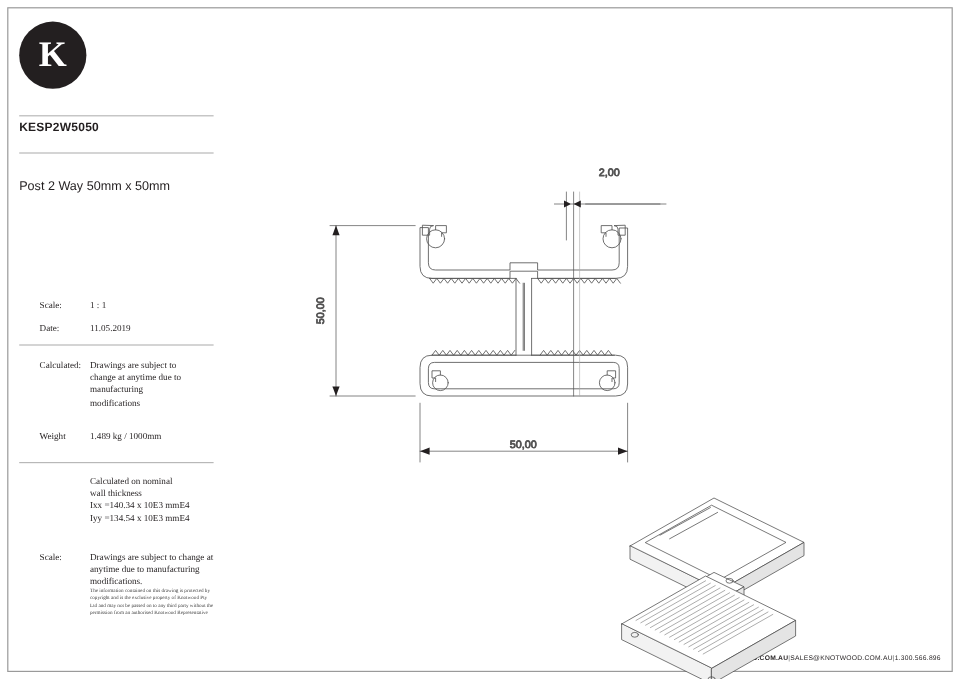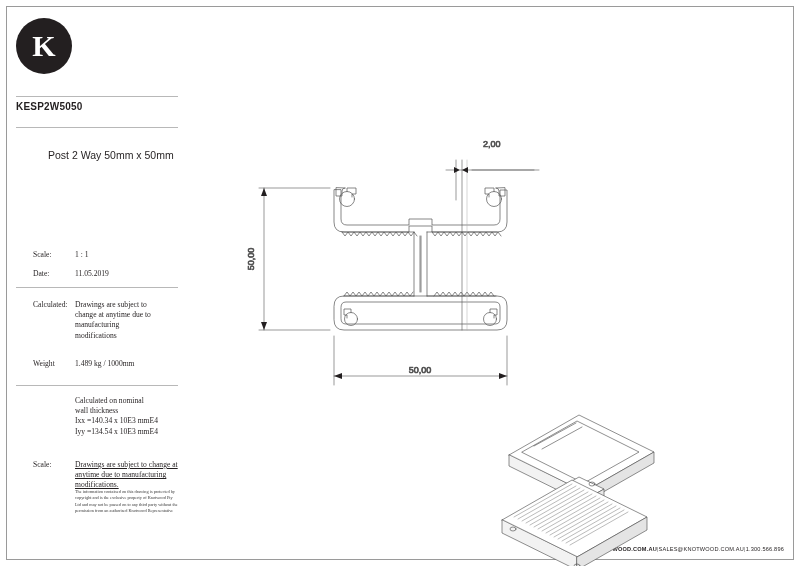--- a/index.html
+++ b/index.html
@@ -21,47 +21,47 @@
   .rule{position:absolute;left:16px;width:162px;height:0;
         border-top:1px solid #b8b8b8;}
   #rule1{top:96px;}
   #rule2{top:127px;}
   #rule3{top:287px;}
   #rule4{top:385px;}
 
   .code{position:absolute;left:16px;top:101px;font-family:"Liberation Sans",sans-serif;
         font-size:10px;font-weight:700;letter-spacing:.2px;color:#231f20;}
   .subtitle{position:absolute;left:16px;top:149px;font-family:"Liberation Sans",sans-serif;
-        font-size:10.5px;font-weight:400;color:#231f20;margin-left:32px;}
+        font-size:10.5px;font-weight:400;color:#231f20;}
 
   .row{position:absolute;font-size:7.6px;line-height:1.34;color:#231f20;}
   .row .lbl{position:absolute;left:15px;top:0;white-space:nowrap;}
   .row .val{position:absolute;left:57px;top:0;white-space:pre-line;}
 
   #r-scale{left:18px;top:250px;width:170px;}
   #r-date{left:18px;top:269px;width:170px;}
   #r-comp{left:18px;top:300px;width:170px;}
   #r-weight{left:18px;top:359px;width:170px;}
   #r-calc{left:18px;top:396px;width:170px;}
   #r-calc .val{left:57px;}
   #r-note{left:18px;top:460px;width:175px;}
-  #r-note .val{left:57px;text-decoration:underline;}
+  #r-note .val{left:57px;}
 
   .fineprint{position:absolute;left:75px;top:489px;width:104px;
         font-size:4.3px;line-height:1.5;color:#3a3a3a;}
 
   
   .footer{position:absolute;right:16px;bottom:14px;
         font-family:"Liberation Sans",sans-serif;font-size:5.6px;
         letter-spacing:.2px;color:#231f20;white-space:nowrap;}
   .footer b{font-weight:700;}
   .footer .sep{color:#6a6a6a;}
 
   
-  .draw{position:absolute;left:184px;top:0;width:600px;height:421px;}
+  .draw{position:absolute;left:200px;top:0;width:600px;height:421px;}
   .draw svg{position:absolute;left:0;top:0;}
 
   .dimtxt{font-family:"Liberation Sans",sans-serif;font-size:9px;fill:#231f20;}
 </style>
 </head>
 <body>
 
 <div class="page">
   <div class="page-border"></div>
 

